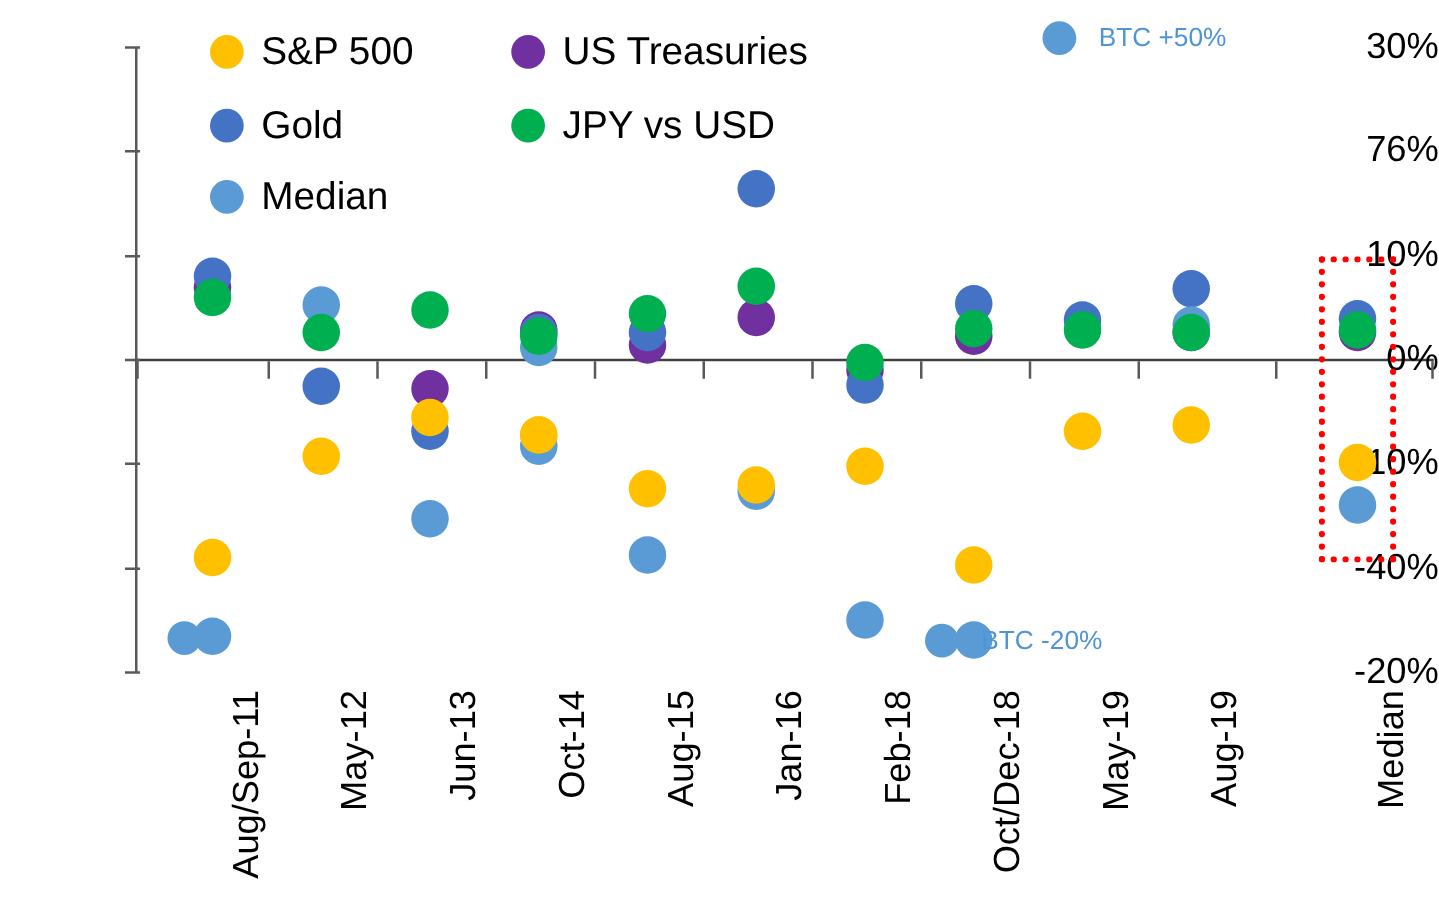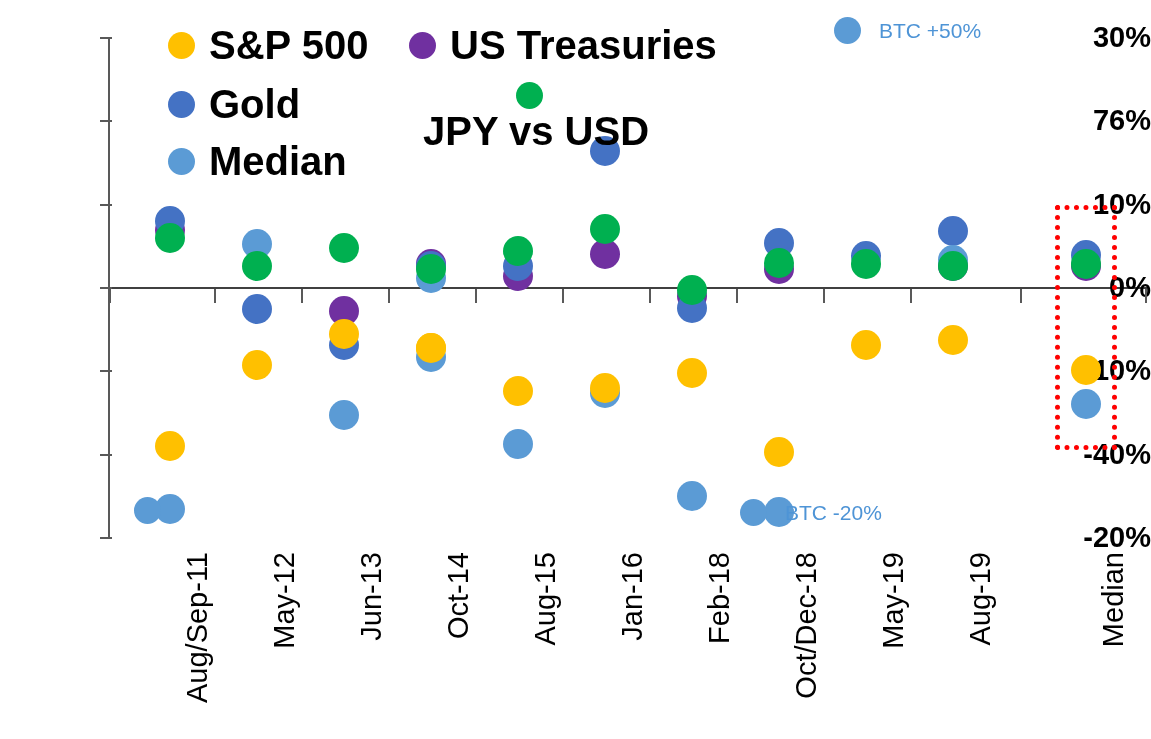--- a/index.html
+++ b/index.html
@@ -8,21 +8,21 @@
     font-family:"Liberation Sans",sans-serif;
     color:#000000;overflow:hidden;position:relative;
   }
   #chart-root{position:absolute;left:0;top:0;width:1151px;height:739px;}
   .axis-line-y{position:absolute;left:108px;top:38px;width:2px;height:500px;background:#595959;}
   .axis-line-x{position:absolute;left:108px;top:287px;width:1039px;height:2px;background:#404040;}
 
   .ytick{position:absolute;left:100px;width:12px;height:2px;background:#595959;}
   .ytick-label{
     position:absolute;right:0;width:92px;text-align:right;
-    font-size:29px;font-weight:700;line-height:1;color:#000;
+    font-size:29px;font-weight:400;line-height:1;color:#000;
     font-family:"Liberation Sans",sans-serif;
   }
 
   .xtick{position:absolute;top:289px;width:2px;height:14px;background:#595959;}
 
   .xlabel{
     position:absolute;top:552px;
     font-size:29px;font-weight:400;color:#000;
     white-space:nowrap;
     transform-origin:left top;
@@ -32,21 +32,21 @@
 
   
   .dot{position:absolute;border-radius:50%;}
   .dot.sz{width:30px;height:30px;margin-left:-15px;margin-top:-15px;}
 
   
   .legend{position:absolute;left:0;top:0;}
   .legend-item{position:absolute;display:flex;align-items:center;}
   .legend-swatch{width:27px;height:27px;border-radius:50%;flex:0 0 auto;}
   .legend-text{
-    font-size:40px;font-weight:700;color:#000;margin-left:14px;white-space:nowrap;
+    font-size:31px;font-weight:400;color:#000;margin-left:14px;white-space:nowrap;
     font-family:"Liberation Sans",sans-serif;
   }
 
   
   .annot{position:absolute;display:flex;align-items:center;}
   .annot-swatch{width:27px;height:27px;border-radius:50%;flex:0 0 auto;}
   .annot-text{
     font-size:21px;font-weight:400;margin-left:18px;white-space:nowrap;
     font-family:"Liberation Sans",sans-serif;
   }
@@ -183,21 +183,21 @@
       <span class="legend-text">Gold</span>
     </div>
     <div class="legend-item" style="left:168px;top:139px;">
       <span class="legend-swatch" style="background:#5B9BD5"></span>
       <span class="legend-text">Median</span>
     </div>
     <div class="legend-item" style="left:409px;top:23px;">
       <span class="legend-swatch" style="background:#7030A0"></span>
       <span class="legend-text">US Treasuries</span>
     </div>
-    <div class="legend-item" style="left:409px;top:82px;flex-direction:column;">
+    <div class="legend-item" style="left:409px;top:82px;">
       <span class="legend-swatch" style="background:#00B050"></span>
       <span class="legend-text">JPY vs USD</span>
     </div>
   </div>
 
   <div class="annot" style="left:834px;top:17px;">
     <span class="annot-swatch" style="background:#5B9BD5"></span>
     <span class="annot-text" style="color:#4E94D6">BTC +50%</span>
   </div>
 

